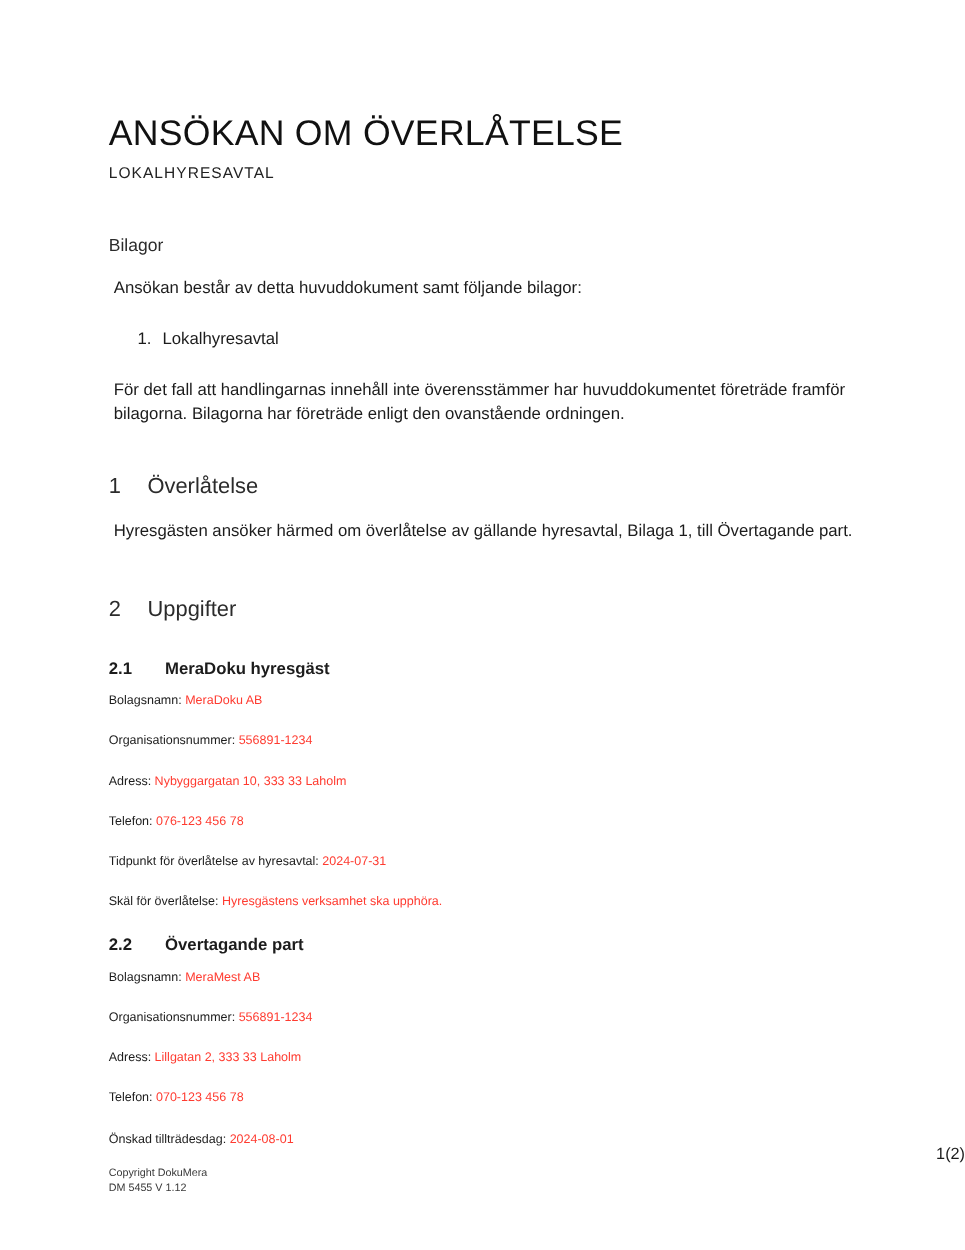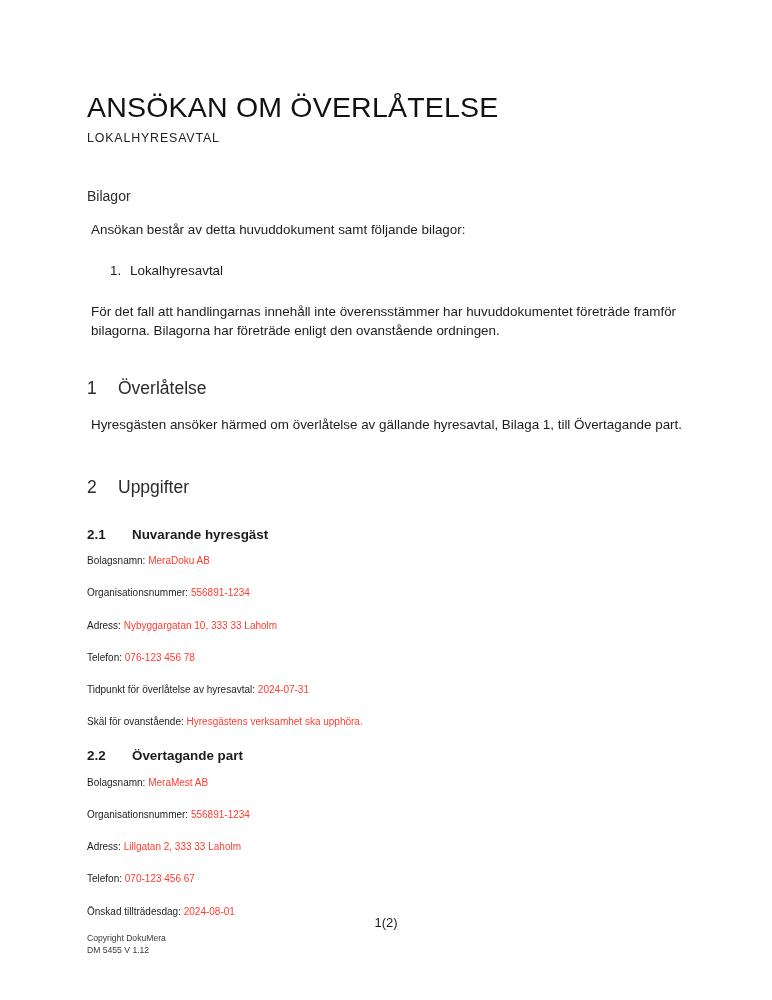--- a/index.html
+++ b/index.html
@@ -123,21 +123,21 @@
   .val {
     color: #ff3b30;
   }
 
   
   .page-number {
     position: absolute;
     left: 0;
     top: 915px;
     width: 772px;
-    text-align: center;
+    text-align: right;
     font-size: 13px;
     color: #1c1c1c;
     line-height: 1.2;
   }
   .footer-note {
     position: absolute;
     left: 87px;
     top: 932px;
     font-size: 8.6px;
     color: #3a3a3a;
@@ -177,21 +177,21 @@
 
     <div class="gap-xxl"></div>
     <h2 class="h1num">
       <span class="num">2</span>
       <span>Uppgifter</span>
     </h2>
 
     <div class="gap-lg"></div>
     <h3 class="h2num">
       <span class="num">2.1</span>
-      <span>Nuvarande hyresgäst</span>
+      <span>MeraDoku hyresgäst</span>
     </h3>
 
     <div class="gap-sm"></div>
     <p class="field">
       <span>Bolagsnamn: </span><span class="val">MeraDoku AB</span>
     </p>
 
     <div class="gap-md"></div>
     <p class="field">
       <span>Organisationsnummer: </span><span class="val">556891-1234</span>
@@ -207,21 +207,21 @@
       <span>Telefon: </span><span class="val">076-123 456 78</span>
     </p>
 
     <div class="gap-md"></div>
     <p class="field">
       <span>Tidpunkt för överlåtelse av hyresavtal: </span><span class="val">2024-07-31</span>
     </p>
 
     <div class="gap-md"></div>
     <p class="field">
-      <span>Skäl för ovanstående: </span><span class="val">Hyresgästens verksamhet ska upphöra.</span>
+      <span>Skäl för överlåtelse: </span><span class="val">Hyresgästens verksamhet ska upphöra.</span>
     </p>
 
     <div class="gap-md"></div>
     <h3 class="h2num">
       <span class="num">2.2</span>
       <span>Övertagande part</span>
     </h3>
 
     <div class="gap-sm"></div>
     <p class="field">
@@ -233,21 +233,21 @@
       <span>Organisationsnummer: </span><span class="val">556891-1234</span>
     </p>
 
     <div class="gap-md"></div>
     <p class="field">
       <span>Adress: </span><span class="val">Lillgatan 2, 333 33 Laholm</span>
     </p>
 
     <div class="gap-md"></div>
     <p class="field">
-      <span>Telefon: </span><span class="val">070-123 456 67</span>
+      <span>Telefon: </span><span class="val">070-123 456 78</span>
     </p>
 
     <div class="gap-md"></div>
     <p class="field">
       <span>Önskad tillträdesdag: </span><span class="val">2024-08-01</span>
     </p>
 
     <div class="gap-md"></div>
 
   </div>

